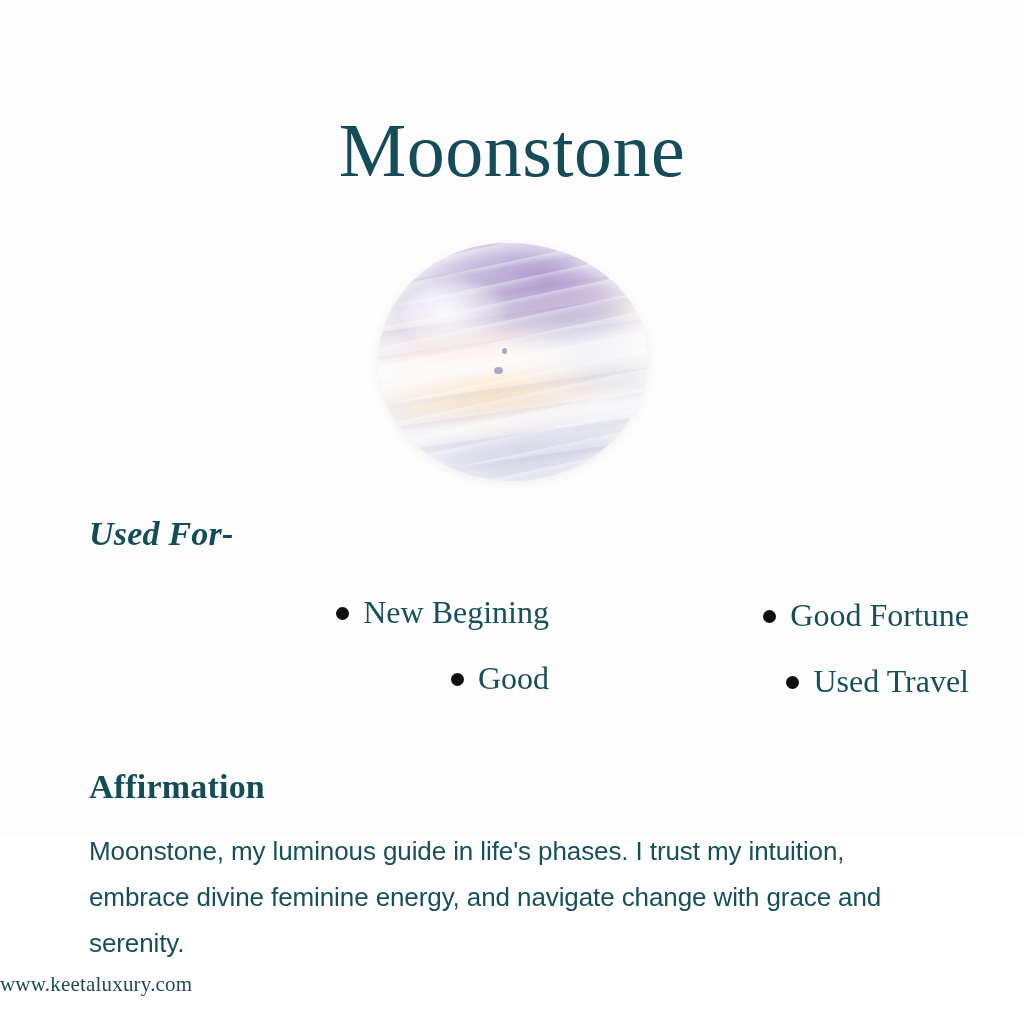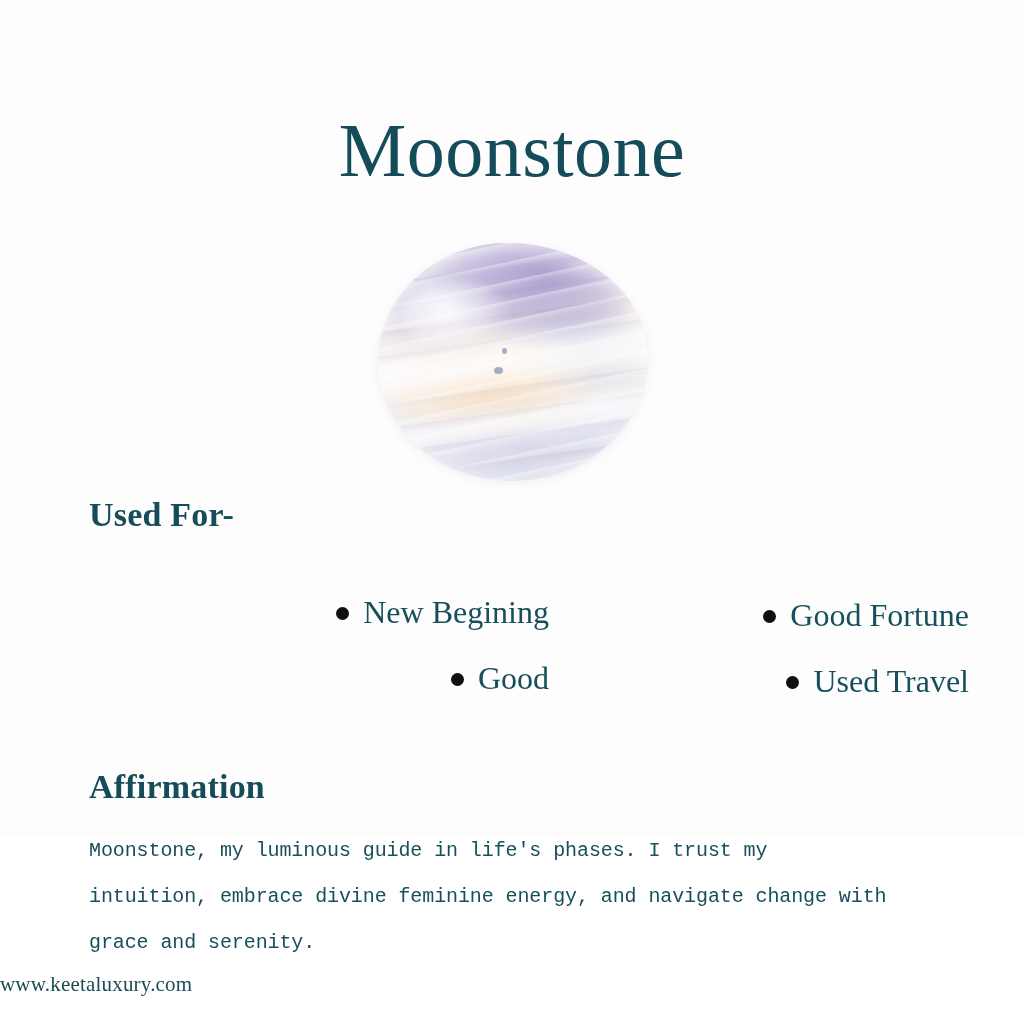--- a/index.html
+++ b/index.html
@@ -150,21 +150,21 @@
   
   .heading {
     position: absolute;
     left: 89px;
     font-family: "Liberation Serif", "DejaVu Serif", serif;
     font-weight: bold;
     font-size: 34px;
     letter-spacing: 0.2px;
     color: #154c5a;
   }
-  .heading-used { top: 496px; }
+  .heading-used { top: 515px; font-style: italic; }
   .heading-affirm { top: 768px; }
 
   
   .uses {
     position: absolute;
     left: 89px;
     top: 595px;
     width: 880px;
     display: grid;
     grid-template-columns: 460px 420px;
@@ -201,22 +201,22 @@
 
   
   .col-right { padding-top: 3px; }
 
   
   .affirm-body {
     position: absolute;
     left: 89px;
     top: 828px;
     width: 800px;
-    font-family: Liberation Mono, monospace;
-    font-size: 20px;
+    font-family: Liberation Sans, sans-serif;
+    font-size: 26px;
     line-height: 46px;
     color: #17505c;
     letter-spacing: -0.1px;
   }
 
   
   .watermark {
     position: absolute;
     left: 718px;
     top: 833px;

